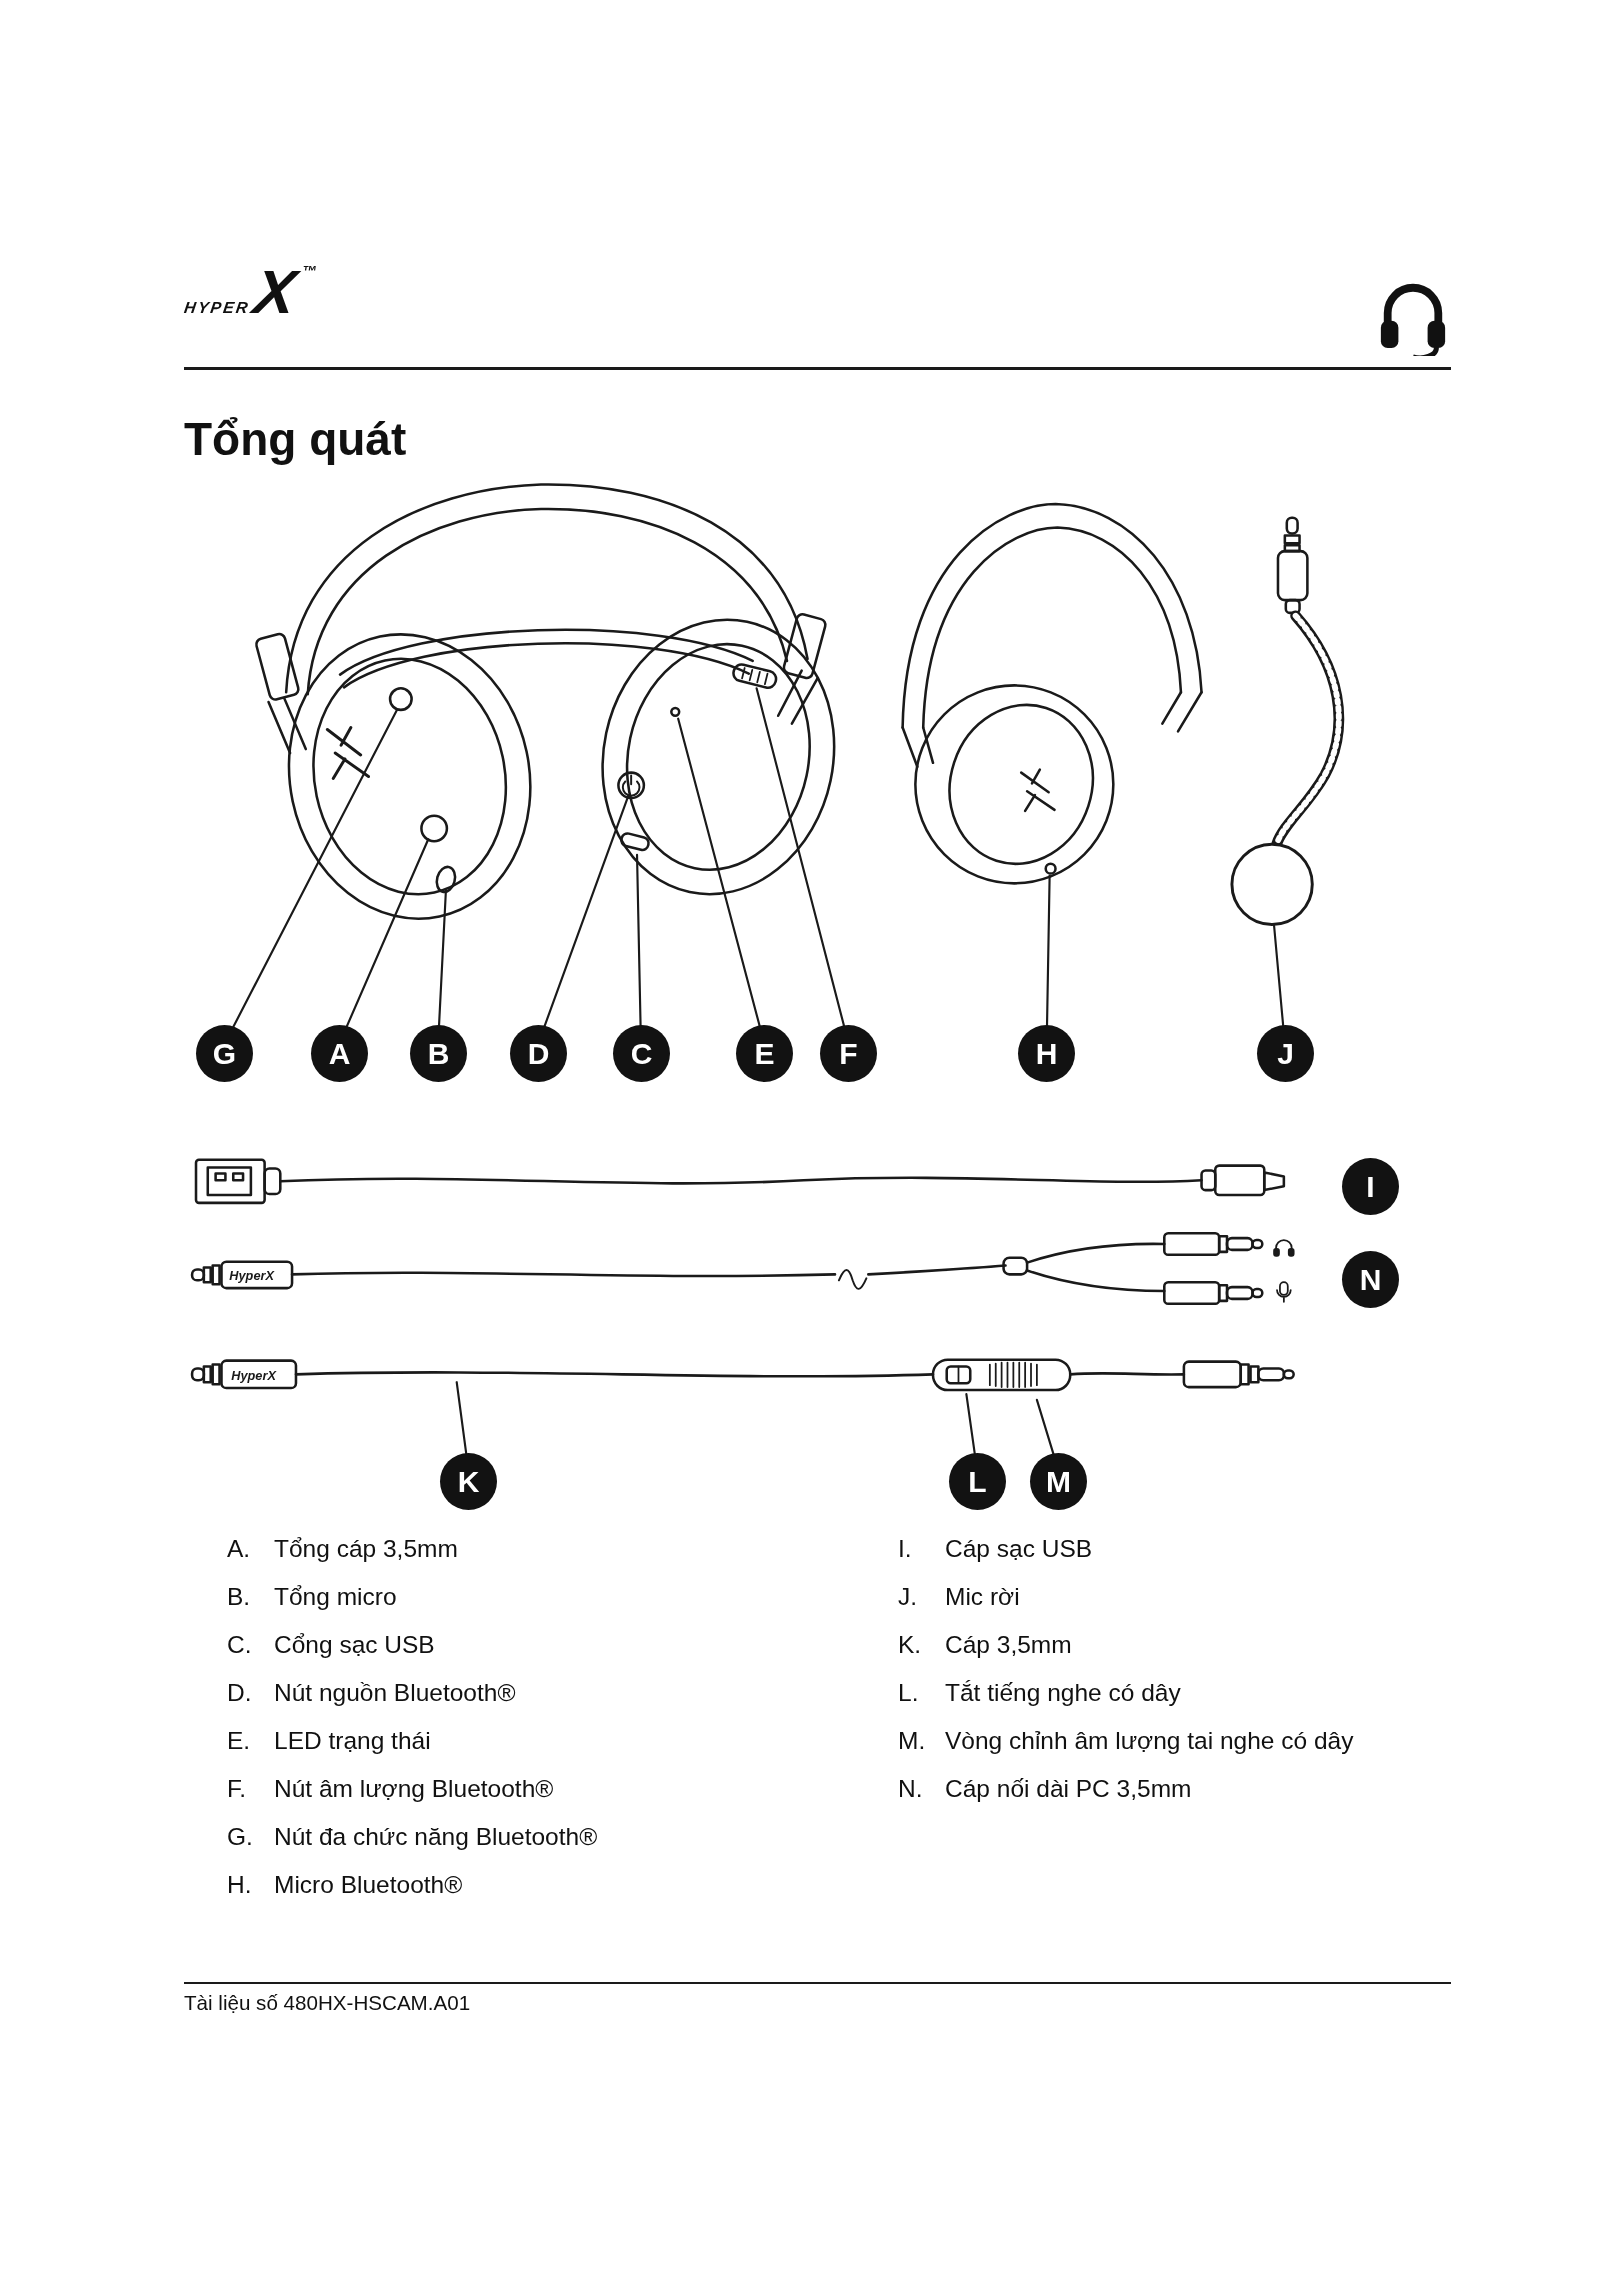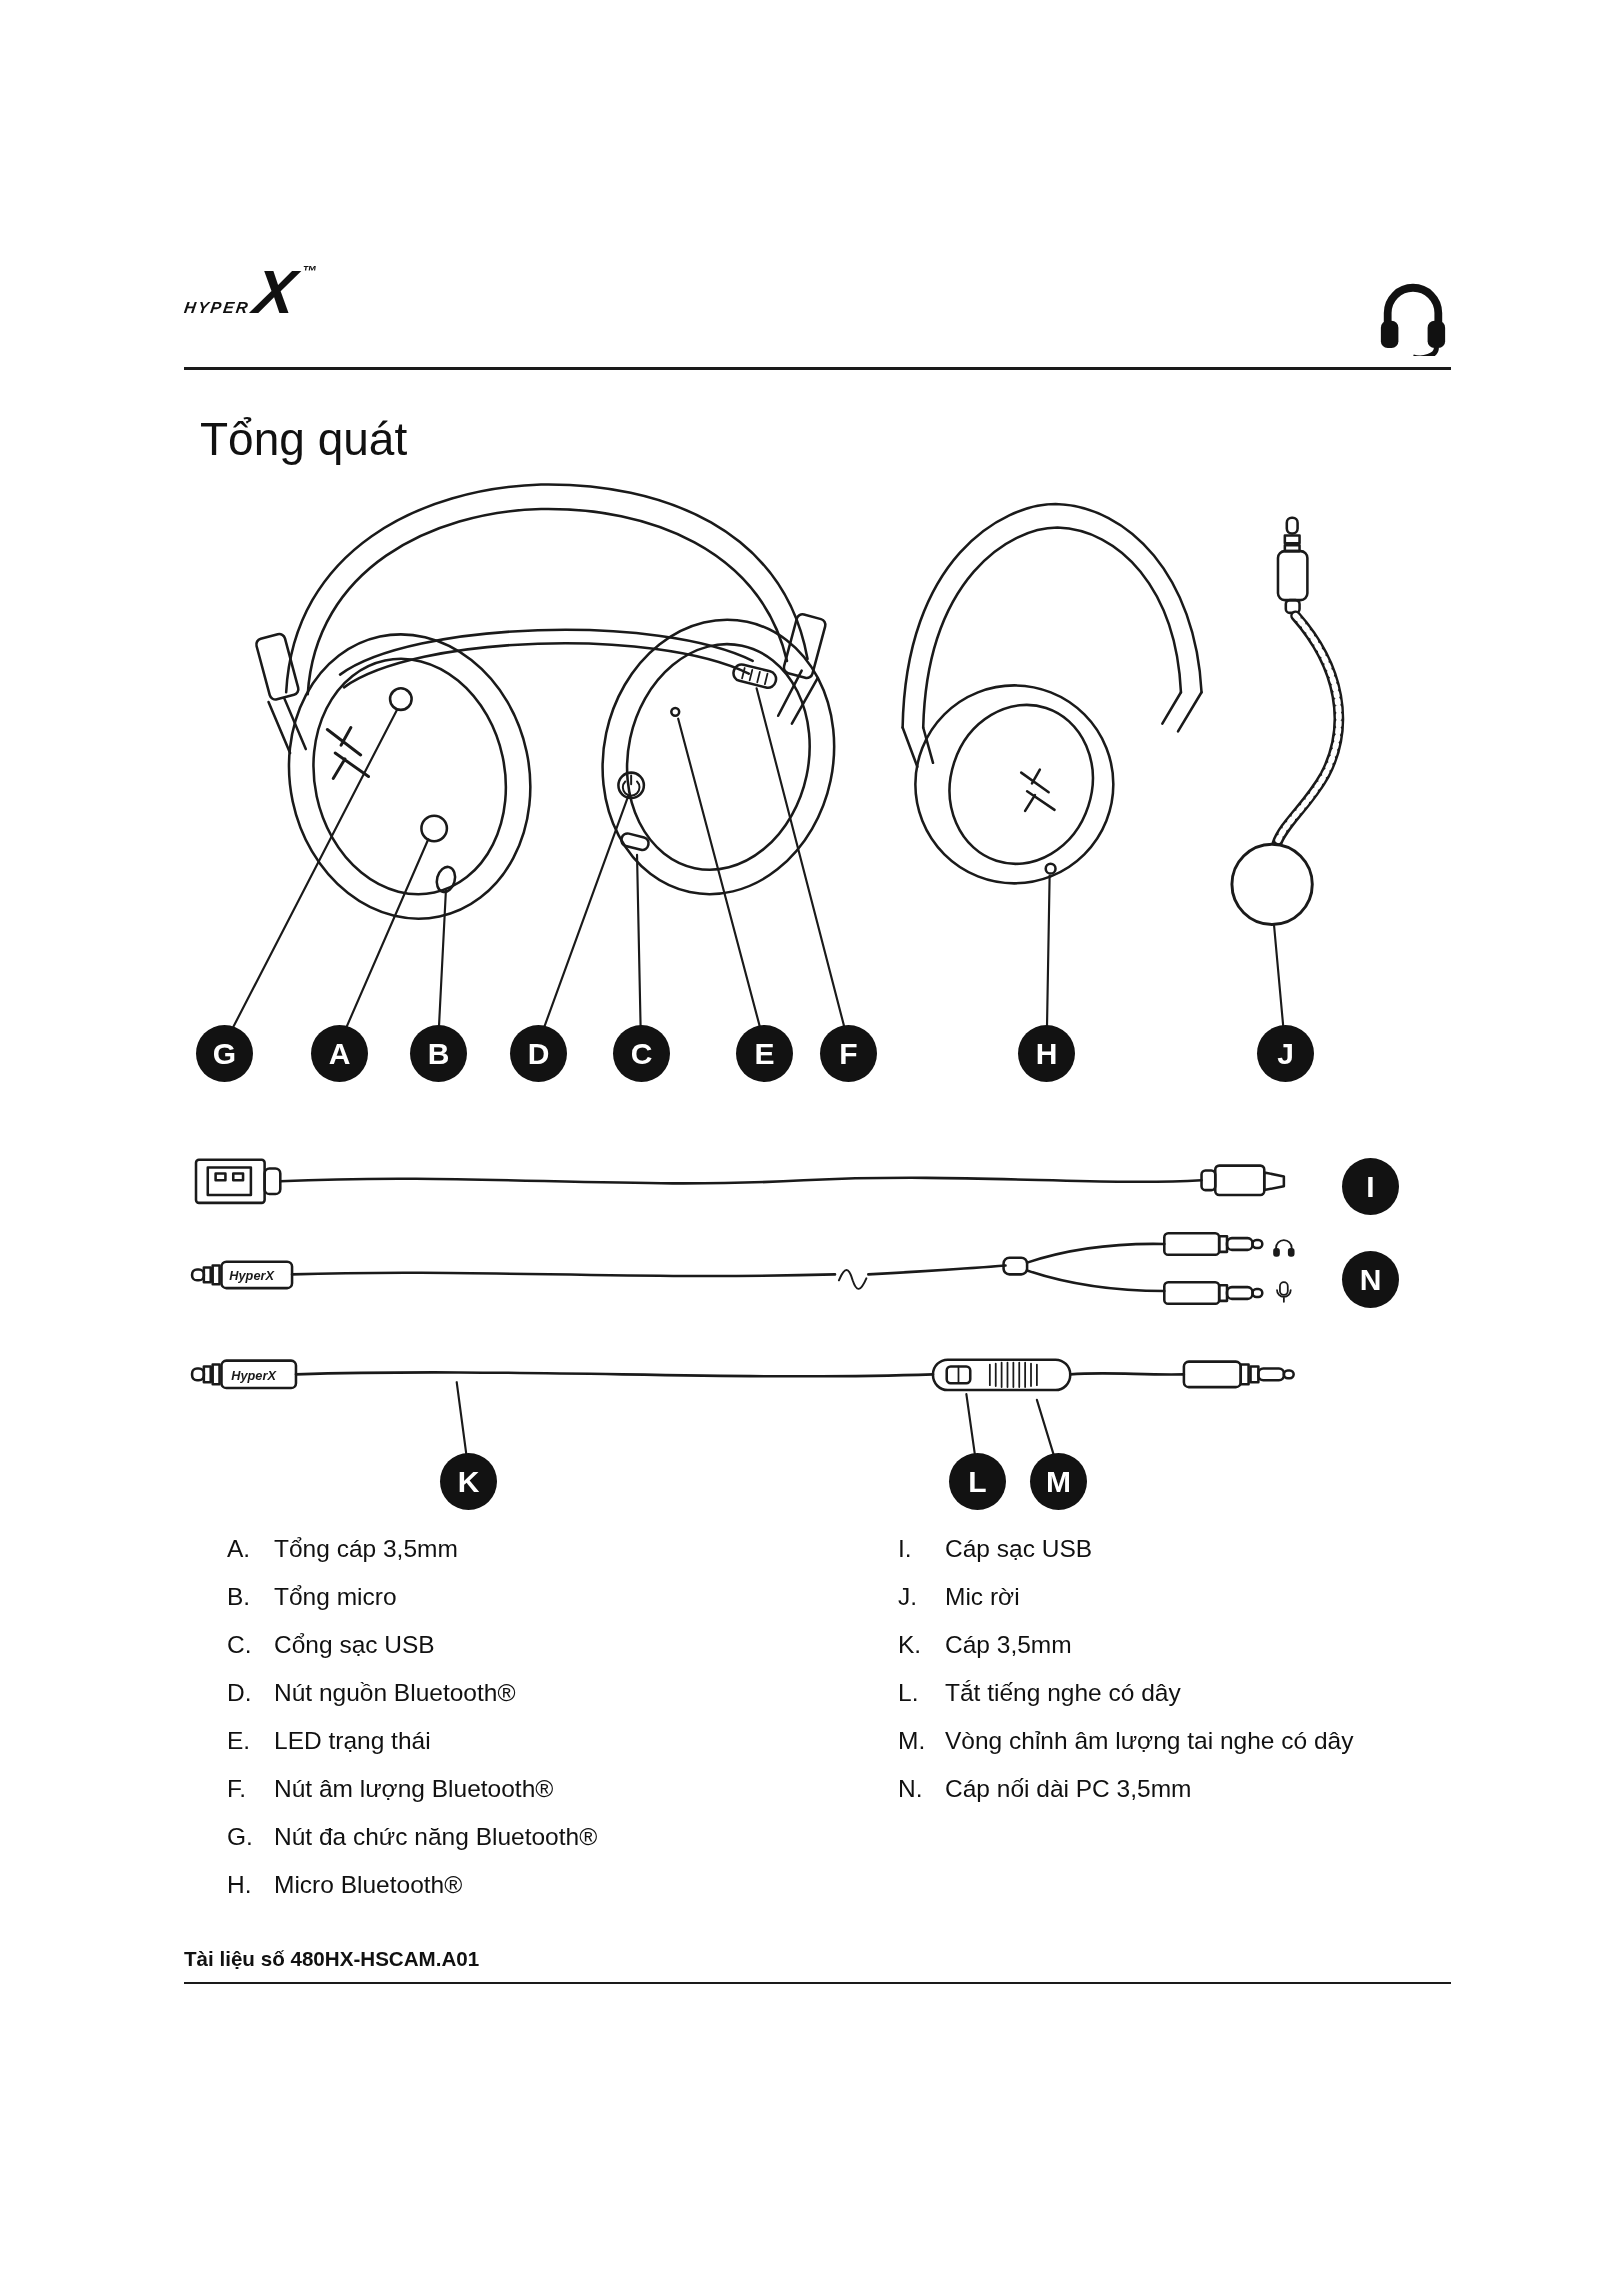--- a/index.html
+++ b/index.html
@@ -14,37 +14,37 @@
   .logo {
     position:absolute; left:186px; top:257px; height:78px;
     font-style:italic; font-weight:900; letter-spacing:2px;
     transform:skewX(-8deg); white-space:nowrap;
   }
   .logo-x { font-size:61px; margin-left:2.9px; }
   .logo-tm { font-size:14.7px; font-style:normal; vertical-align:37px; margin-left:2px; }
 
   .headset-icon { position:absolute; left:1376px; top:274px; }
 
-  .page-title { position:absolute; left:200px; top:412px; font-size:46px; font-weight:normal; }
+  .page-title { position:absolute; left:184px; top:412px; font-size:46px; font-weight:bold; }
 
   .diagram-svg { position:absolute; left:0; top:0; }
 
   .badge {
     position:absolute; width:57px; height:57px; border-radius:50%;
     background:#121212; color:#ffffff; display:flex; align-items:center; justify-content:center;
     font-size:30px; font-weight:bold;
   }
 
   .legend-col { position:absolute; }
   .col-left  { left:227px; top:1525px; width:647px; }
   .col-right { left:898px; top:1525px; width:608px; }
   .legend-row { display:flex; height:48px; align-items:center; font-size:24.5px; }
   .legend-letter { flex:none; width:47px; }
 
-  .footer-text { position:absolute; top:1947px; font-size:20.6px;font-weight:bold; }
+  .footer-text { position:absolute; top:1991px; font-size:20.6px; }
   .footer-left   { left:184px; }
   .footer-center { left:184px; width:1267px; text-align:center; }
   .footer-right  { left:184px; width:1267px; text-align:right; }
   sup.tm { font-size:11.8px; }
 </style>
 </head>
 <body>
 
 <div class="page">
 

